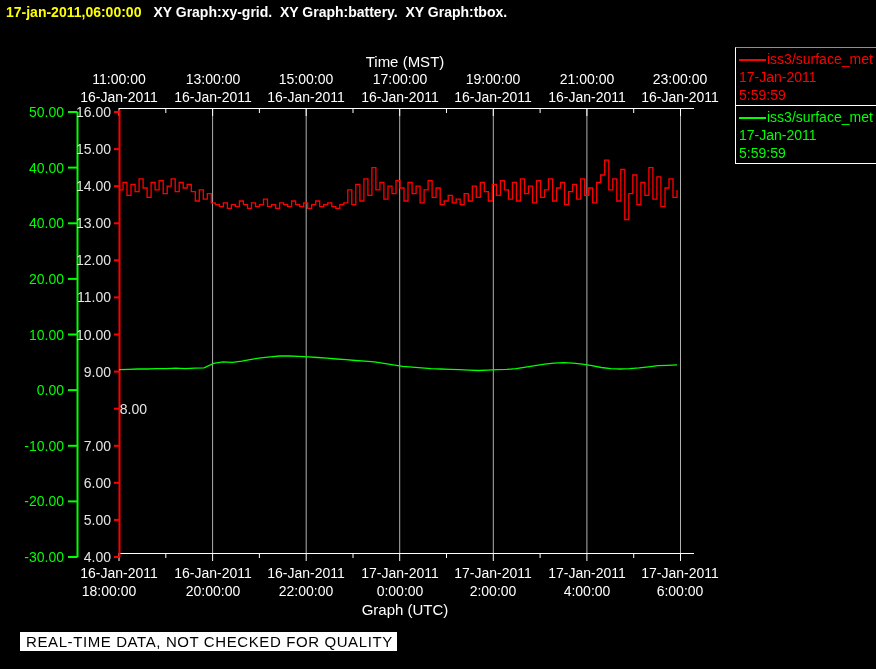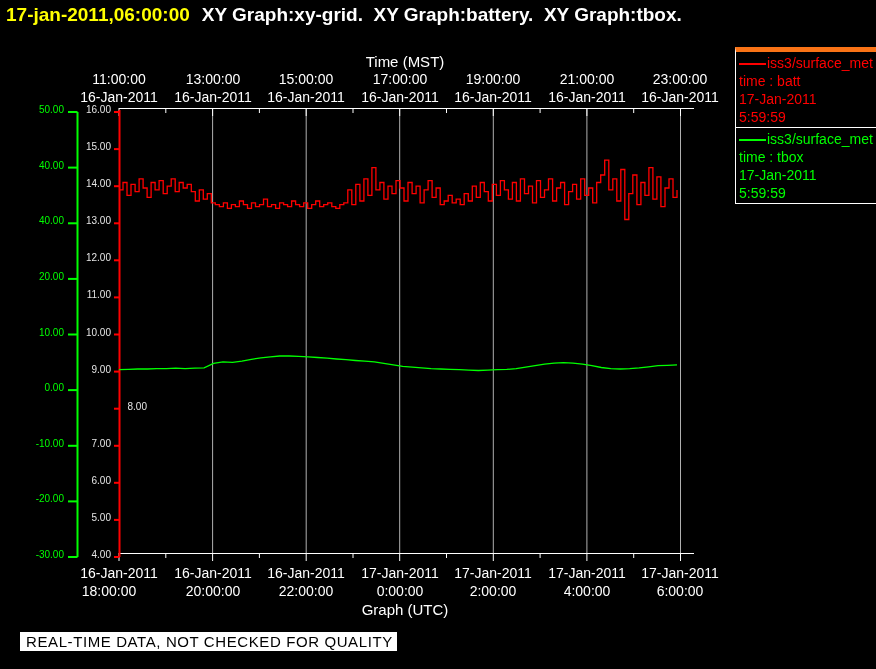--- a/index.html
+++ b/index.html
@@ -1,27 +1,27 @@
 <!DOCTYPE html>
 <html><head>
 <meta charset="utf-8">
 <style>
   html,body{margin:0;padding:0;background:#000;width:876px;height:669px;overflow:hidden;}
   body{font-family:"Liberation Sans",sans-serif;position:relative;}
   .abs{position:absolute;}
-  #title-bar{left:6px;top:4px;font-size:19px;font-weight:bold;white-space:pre;z-index:3;}
+  #title-bar{left:6px;top:4px;font-size:14px;font-weight:bold;white-space:pre;z-index:3;}
   #title-time{color:#ffff00;}
   #title-graphs{color:#ffffff;margin-left:12px;}
   .axis-title{color:#ffffff;font-size:15px;width:160px;text-align:center;z-index:3;}
   .xlab{color:#ffffff;font-size:14px;width:110px;text-align:center;z-index:3;position:absolute;}
-  .ylab{font-size:10px;text-align:right;z-index:3;position:absolute;left:0;}
+  .ylab{font-size:14px;text-align:right;z-index:3;position:absolute;left:0;}
   .ylab.green{width:64px;color:#00ff00;}
   .ylab.red{width:111px;color:#e5e5e5;}
   #plot-svg{left:0;top:0;z-index:1;}
-  #legend{left:735px;top:47px;width:140px;border-top:5px solid #f97316;border-left:1px solid #fff;z-index:3;}
+  #legend{left:735px;top:47px;width:140px;border-top:1px solid #f97316;border-left:1px solid #fff;z-index:3;}
   .legend-section{padding:2px 0 1px 3px;border-bottom:1px solid #fff;font-size:14px;line-height:18px;}
   .legend-line{display:inline-block;width:27px;height:2px;vertical-align:middle;margin-right:1px;}
   .lg-red{color:#ff0000;} .lg-red .legend-line{background:#ff0000;}
   .lg-green{color:#00ff00;} .lg-green .legend-line{background:#00ff00;}
   #status-bar{left:20px;top:632px;width:371px;height:19px;background:#ffffff;color:#000;
     font-size:15px;line-height:19px;padding-left:6px;letter-spacing:0.6px;white-space:nowrap;z-index:3;}
 </style>
 </head>
 <body>
 
@@ -142,25 +142,23 @@
     <div class="ylab red" style="top:401px;padding-left:36px;">8.00</div>
     <div class="ylab red" style="top:438px;">7.00</div>
     <div class="ylab red" style="top:475px;">6.00</div>
     <div class="ylab red" style="top:512px;">5.00</div>
     <div class="ylab red" style="top:549px;">4.00</div>
   </div>
 
 <div id="legend" class="abs">
   <div class="legend-section lg-red">
     <div><span class="legend-line"></span><span>iss3/surface_met</span></div>
-    <div>time : batt</div>
     <div>17-Jan-2011</div>
     <div>5:59:59</div>
   </div>
   <div class="legend-section lg-green">
     <div><span class="legend-line"></span><span>iss3/surface_met</span></div>
-    <div>time : tbox</div>
     <div>17-Jan-2011</div>
     <div>5:59:59</div>
   </div>
 </div>
 
 <div id="status-bar" class="abs">REAL-TIME DATA, NOT CHECKED FOR QUALITY</div>
 
 </body></html>

